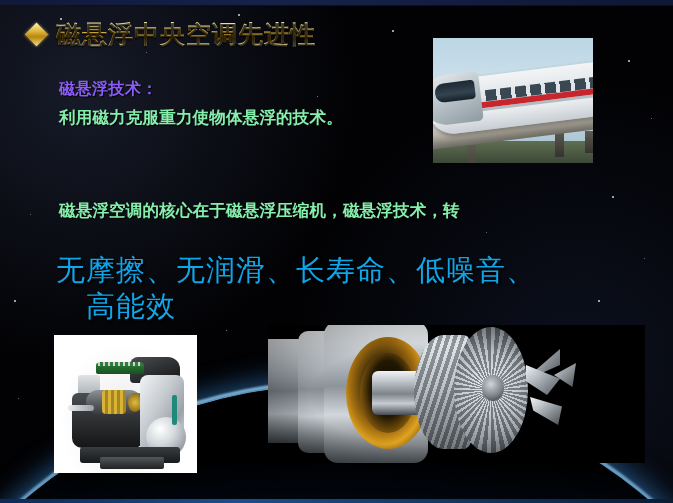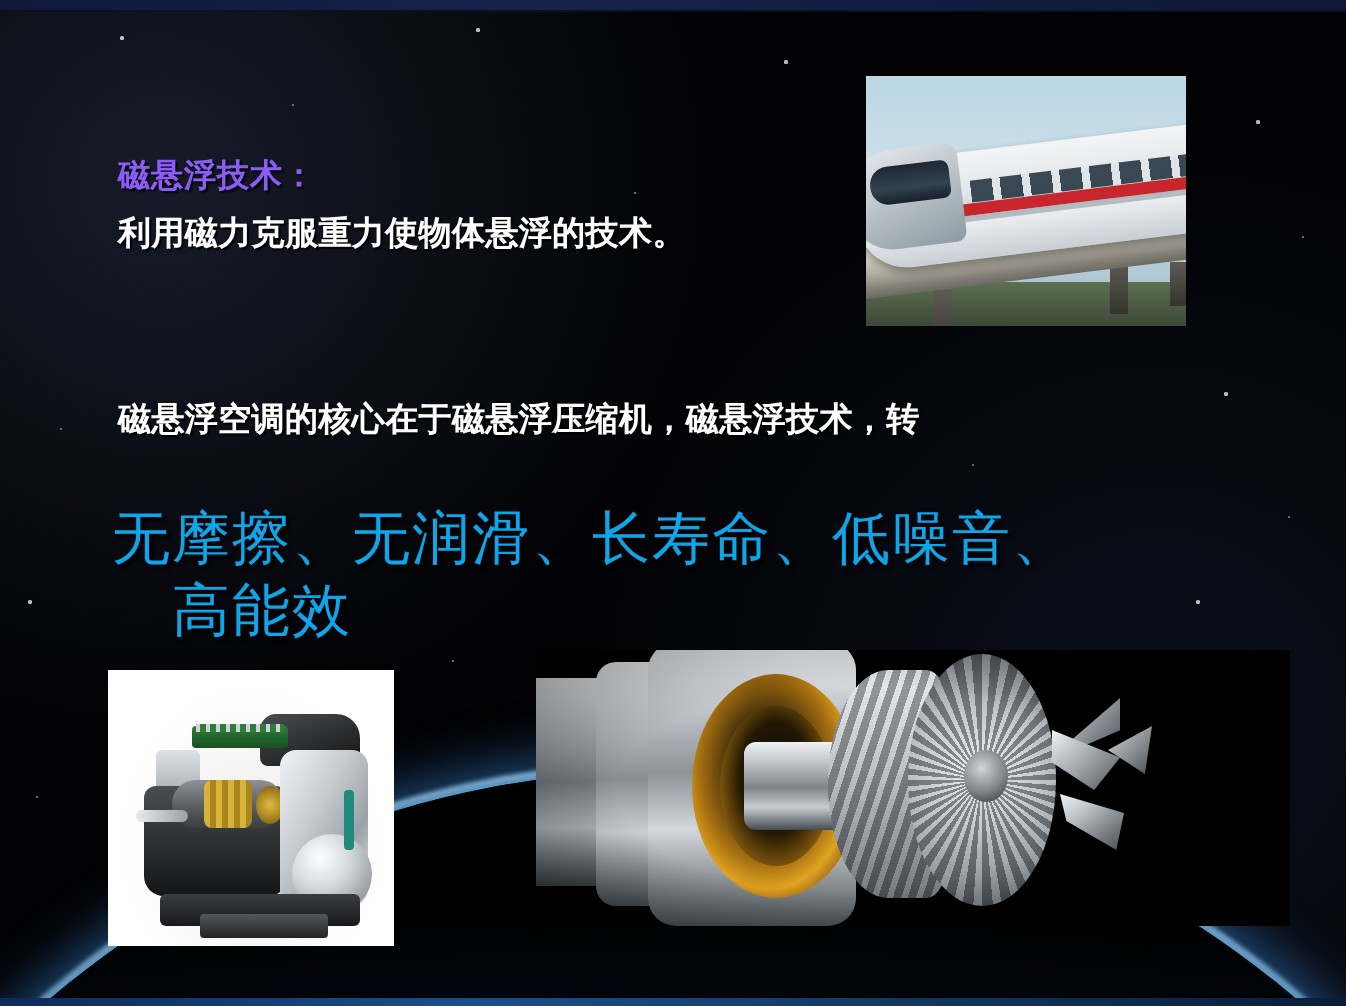--- a/index.html
+++ b/index.html
@@ -64,21 +64,21 @@
     text-shadow:0 1px 1px rgba(0,0,0,.8);
     white-space:nowrap;
   }
   
   .heading{
     position:absolute;color:#8b5cf6;font-weight:bold;font-size:16px;line-height:1.1;
     letter-spacing:.5px;white-space:nowrap;
     text-shadow:1px 1px 1px rgba(0,0,0,.9);
   }
   .body-line{
-    position:absolute;color:#ffffff;font-weight:bold;font-size:16.5px;line-height:1.32;
+    position:absolute;color:#86efac;font-weight:bold;font-size:16.5px;line-height:1.32;
     letter-spacing:.2px;
     text-shadow:1px 1px 1px rgba(0,0,0,.95);
   }
   .h1{left:59px;top:80px;}
   .p1{left:59px;top:107px;white-space:nowrap;}
   .h2{left:59px;top:173px;}
   .p2{left:59px;top:200px;width:520px;text-indent:0;}
   .p2 .indent{display:block;padding-left:24px;}
   .feature{
     position:absolute;left:56px;top:252px;width:600px;
@@ -280,20 +280,24 @@
     <i style="left:486px;top:232px;width:1px;height:1px;opacity:.5"></i>
     <i style="left:556px;top:150px;width:1px;height:1px;opacity:.45"></i>
   </div>
   <div class="earth">
     
   </div>
   <div class="earth-glow"></div>
   <div class="top-strip"></div>
   <div class="bottom-strip"></div>
 
+  <div class="title-row">
+    <span class="diamond"></span>
+    <span class="title-text">磁悬浮中央空调先进性</span>
+  </div>
 
   <div class="heading h1">磁悬浮技术：</div>
   <div class="body-line p1">利用磁力克服重力使物体悬浮的技术。</div>
 
   <div class="body-line p2">
     <span>磁悬浮空调的核心在于磁悬浮压缩机，磁悬浮技术，转</span>
   </div>
 
   <div class="feature">
     <span>无摩擦、无润滑、长寿命、低噪音、</span>

